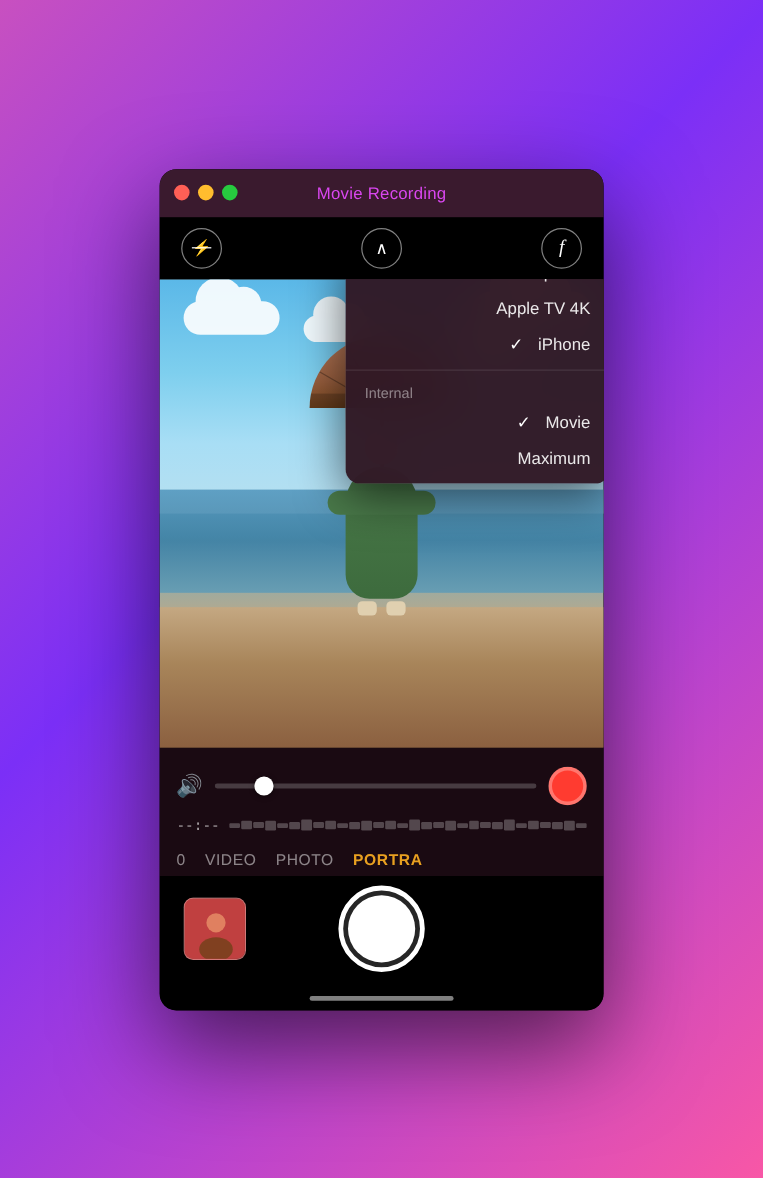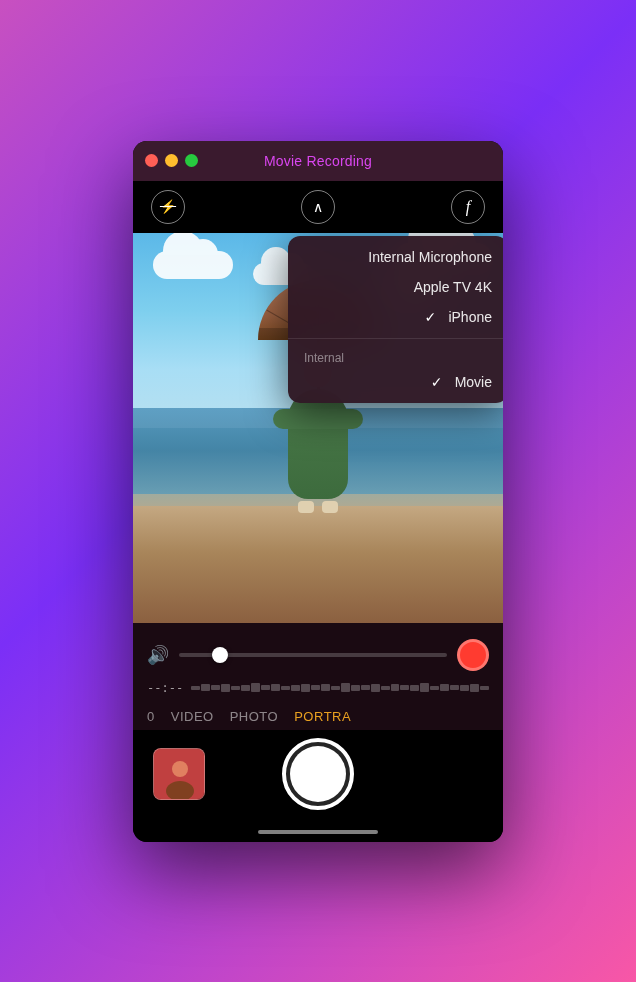--- a/index.html
+++ b/index.html
@@ -320,21 +320,21 @@
     .mode-item {
       font-size: 13px;
       color: rgba(255,255,255,0.5);
       font-weight: 500;
       white-space: nowrap;
       cursor: pointer;
       letter-spacing: 0.5px;
     }
     .mode-item.active {
       color: #e8a020;
-      font-weight: 400;
+      font-weight: 700;
     }
 
     
     .bottom-row {
       display: flex;
       align-items: center;
       justify-content: space-between;
       padding: 8px 20px 16px;
       background: #000;
     }
@@ -498,20 +498,24 @@
           <span>iPhone</span>
         </div>
       </div>
 
       <div class="menu-section">
         <div class="menu-section-header">Internal</div>
         <div class="menu-item">
           <span class="menu-check">✓</span>
           <span>Movie</span>
         </div>
+        <div class="menu-item">
+          <span class="menu-check empty">✓</span>
+          <span>Maximum</span>
+        </div>
       </div>
     </div>
   </div>
 
   <div class="controls-area">
 
     <div class="record-bar">
       <span class="volume-icon">🔊</span>
       <div class="volume-slider">
         <div class="volume-thumb"></div>

